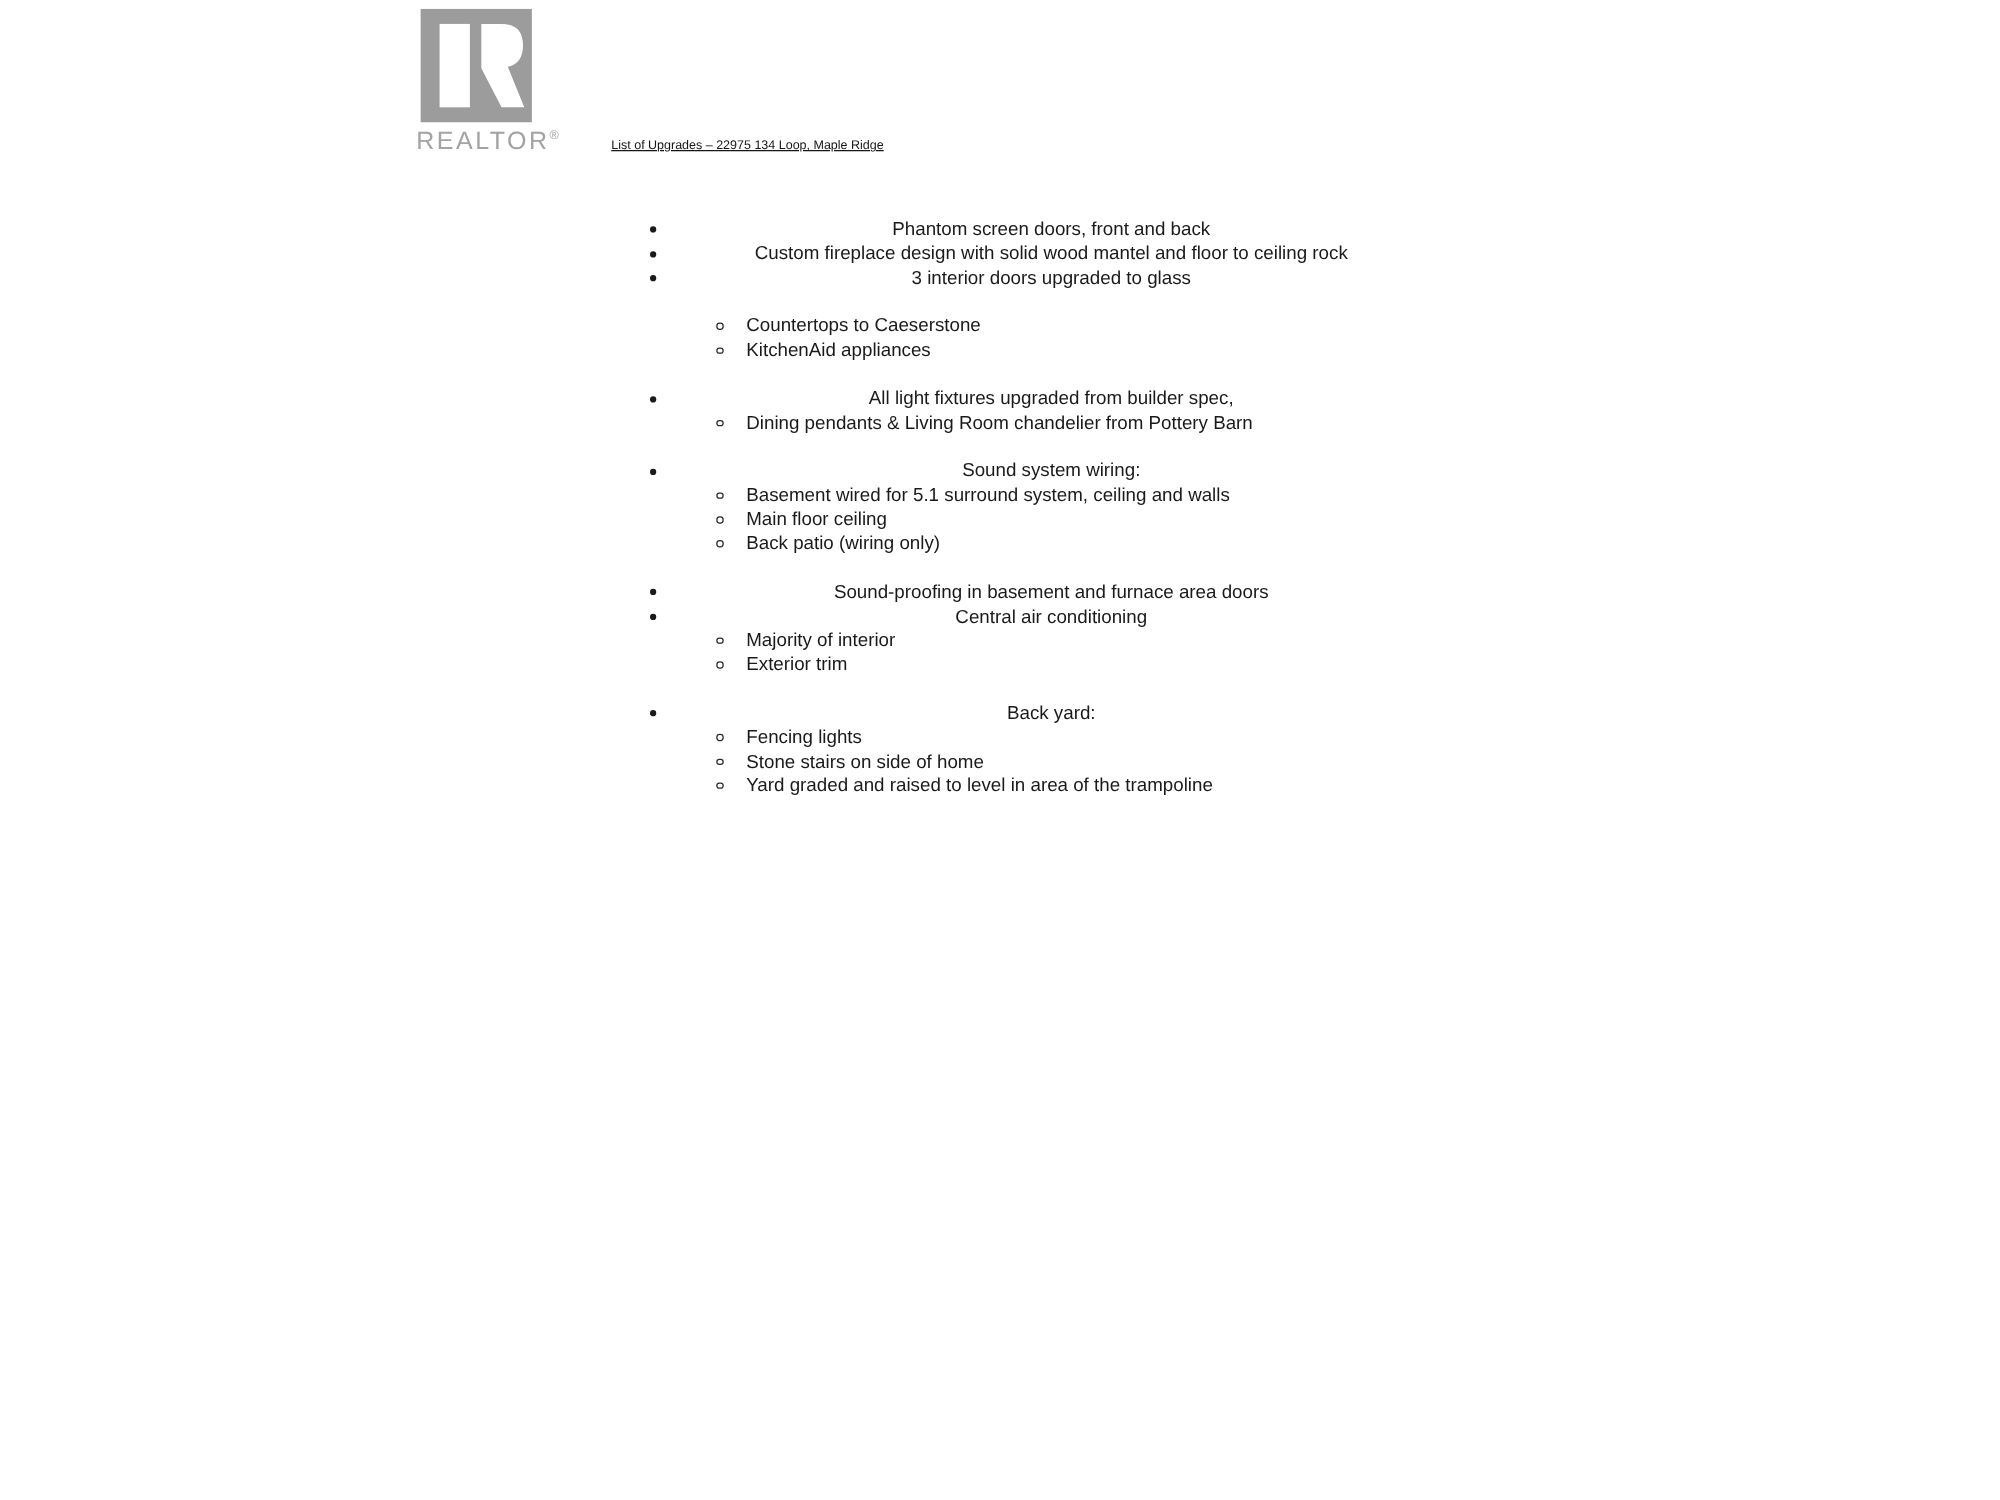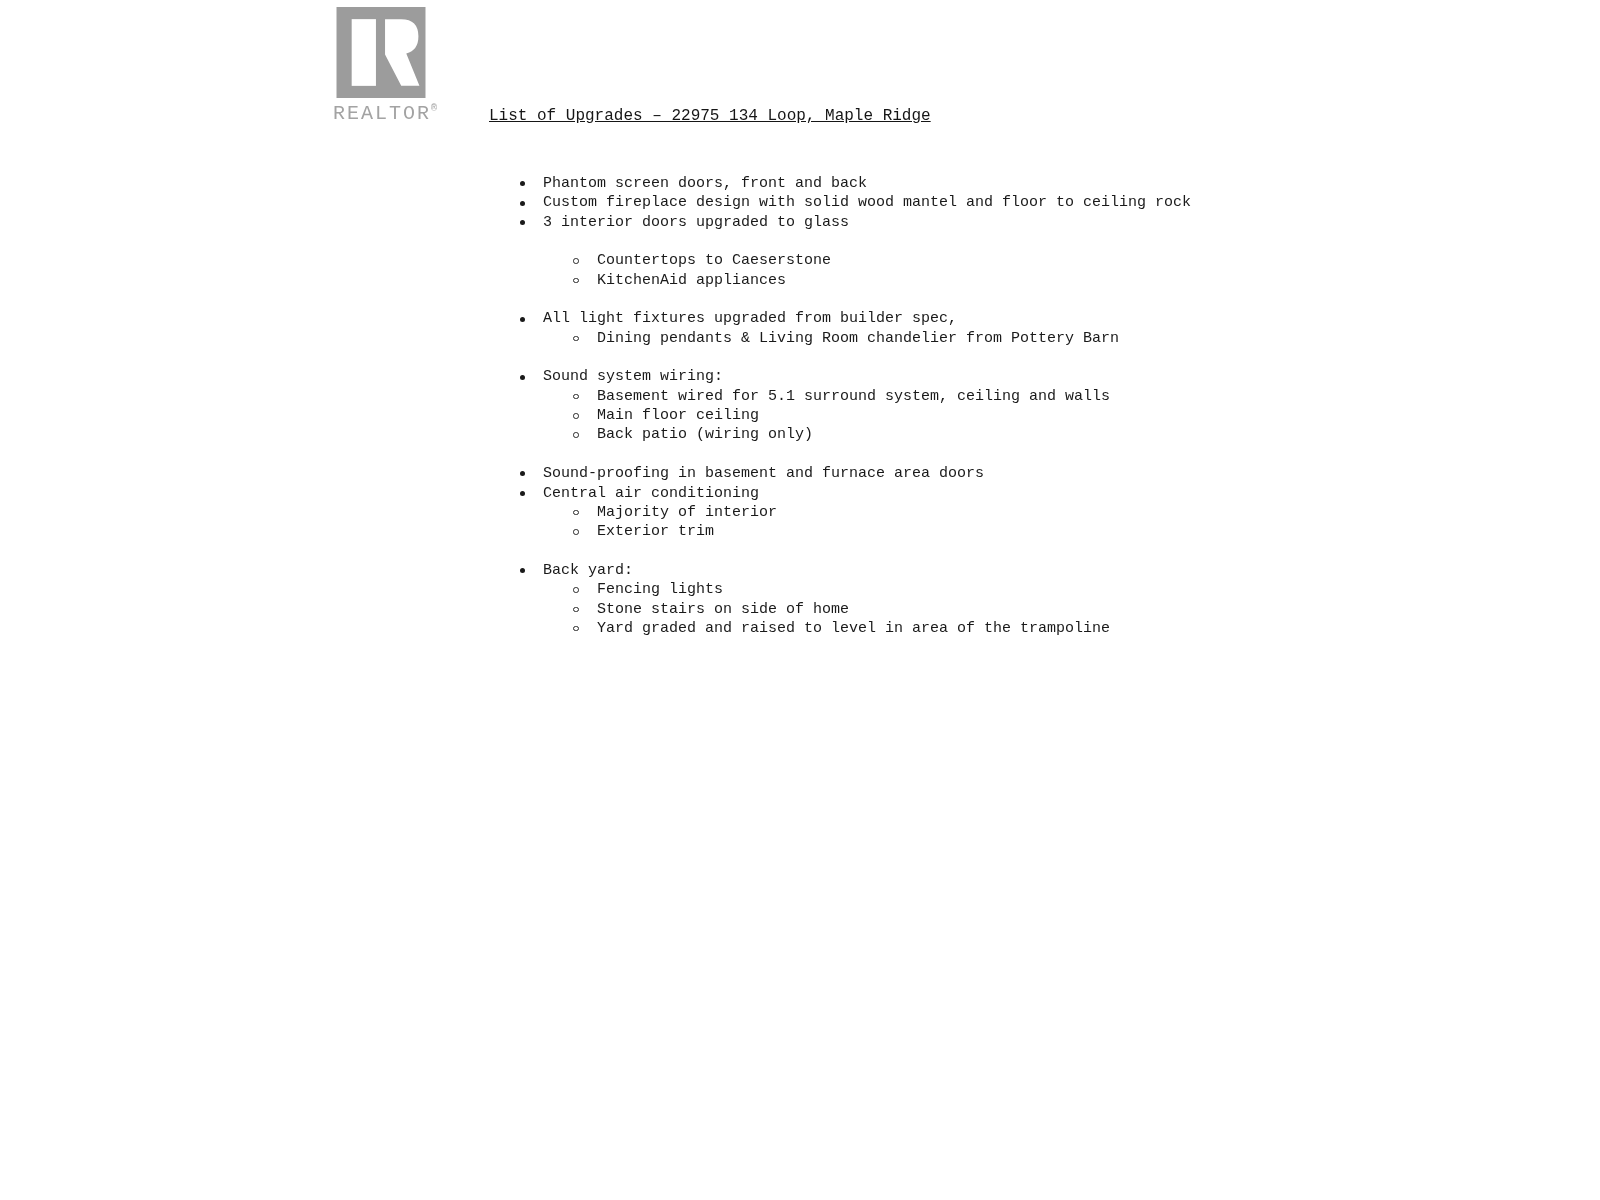--- a/index.html
+++ b/index.html
@@ -2,21 +2,21 @@
 <html><head>
 <meta charset="utf-8">
 <style>
   * { margin: 0; padding: 0; box-sizing: border-box; }
   html, body { background: #ffffff; }
   .page {
     position: relative;
     width: 1600px;
     height: 892px;
     background: #ffffff;
-    font-family: Liberation Mono, monospace;
+    font-family: Liberation Sans, sans-serif;
     color: #1a1a1a;
     overflow: hidden;
   }
 
   
   .logo { position: absolute; left: 336px; top: 7px; width: 110px; }
   .logo svg { display: block; }
   .wordmark {
     margin-top: 4px;
     margin-left: -3px;
@@ -26,38 +26,38 @@
     white-space: nowrap;
     font-weight: 400;
   }
   .wordmark sup { font-size: 10px; letter-spacing: 0; }
 
   
   .title {
     position: absolute;
     left: 489px;
     top: 107px;
-    font-size: 16px;
+    font-size: 10px;
     line-height: 19px;
     text-decoration: underline;
     color: #161616;
     white-space: nowrap;
   }
 
   
   .list { position: absolute; left: 519px; top: 174px; width: 620px; }
   .group:not(:first-child) { margin-top: 19.35px; }
   .row {
     position: relative;
     min-height: 19.35px;
     line-height: 19.35px;
     font-size: 15px;
     white-space: nowrap;
   }
-  .row.l1 { padding-left: 24px; }
+  .row.l1 { padding-left: 24px; text-align: center; }
   .row.l2 { padding-left: 78px; }
   .bullet { position: absolute; border-radius: 50%; }
   .row.l1 .bullet { left: 1px; top: 7.2px; width: 5px; height: 5px; background: #1a1a1a; }
   .row.l2 .bullet { left: 54px; top: 7px; width: 5.5px; height: 5.5px; border: 1.1px solid #2a2a2a; background: transparent; }
 </style>
 </head>
 <body>
 
 <div class="page">
 

